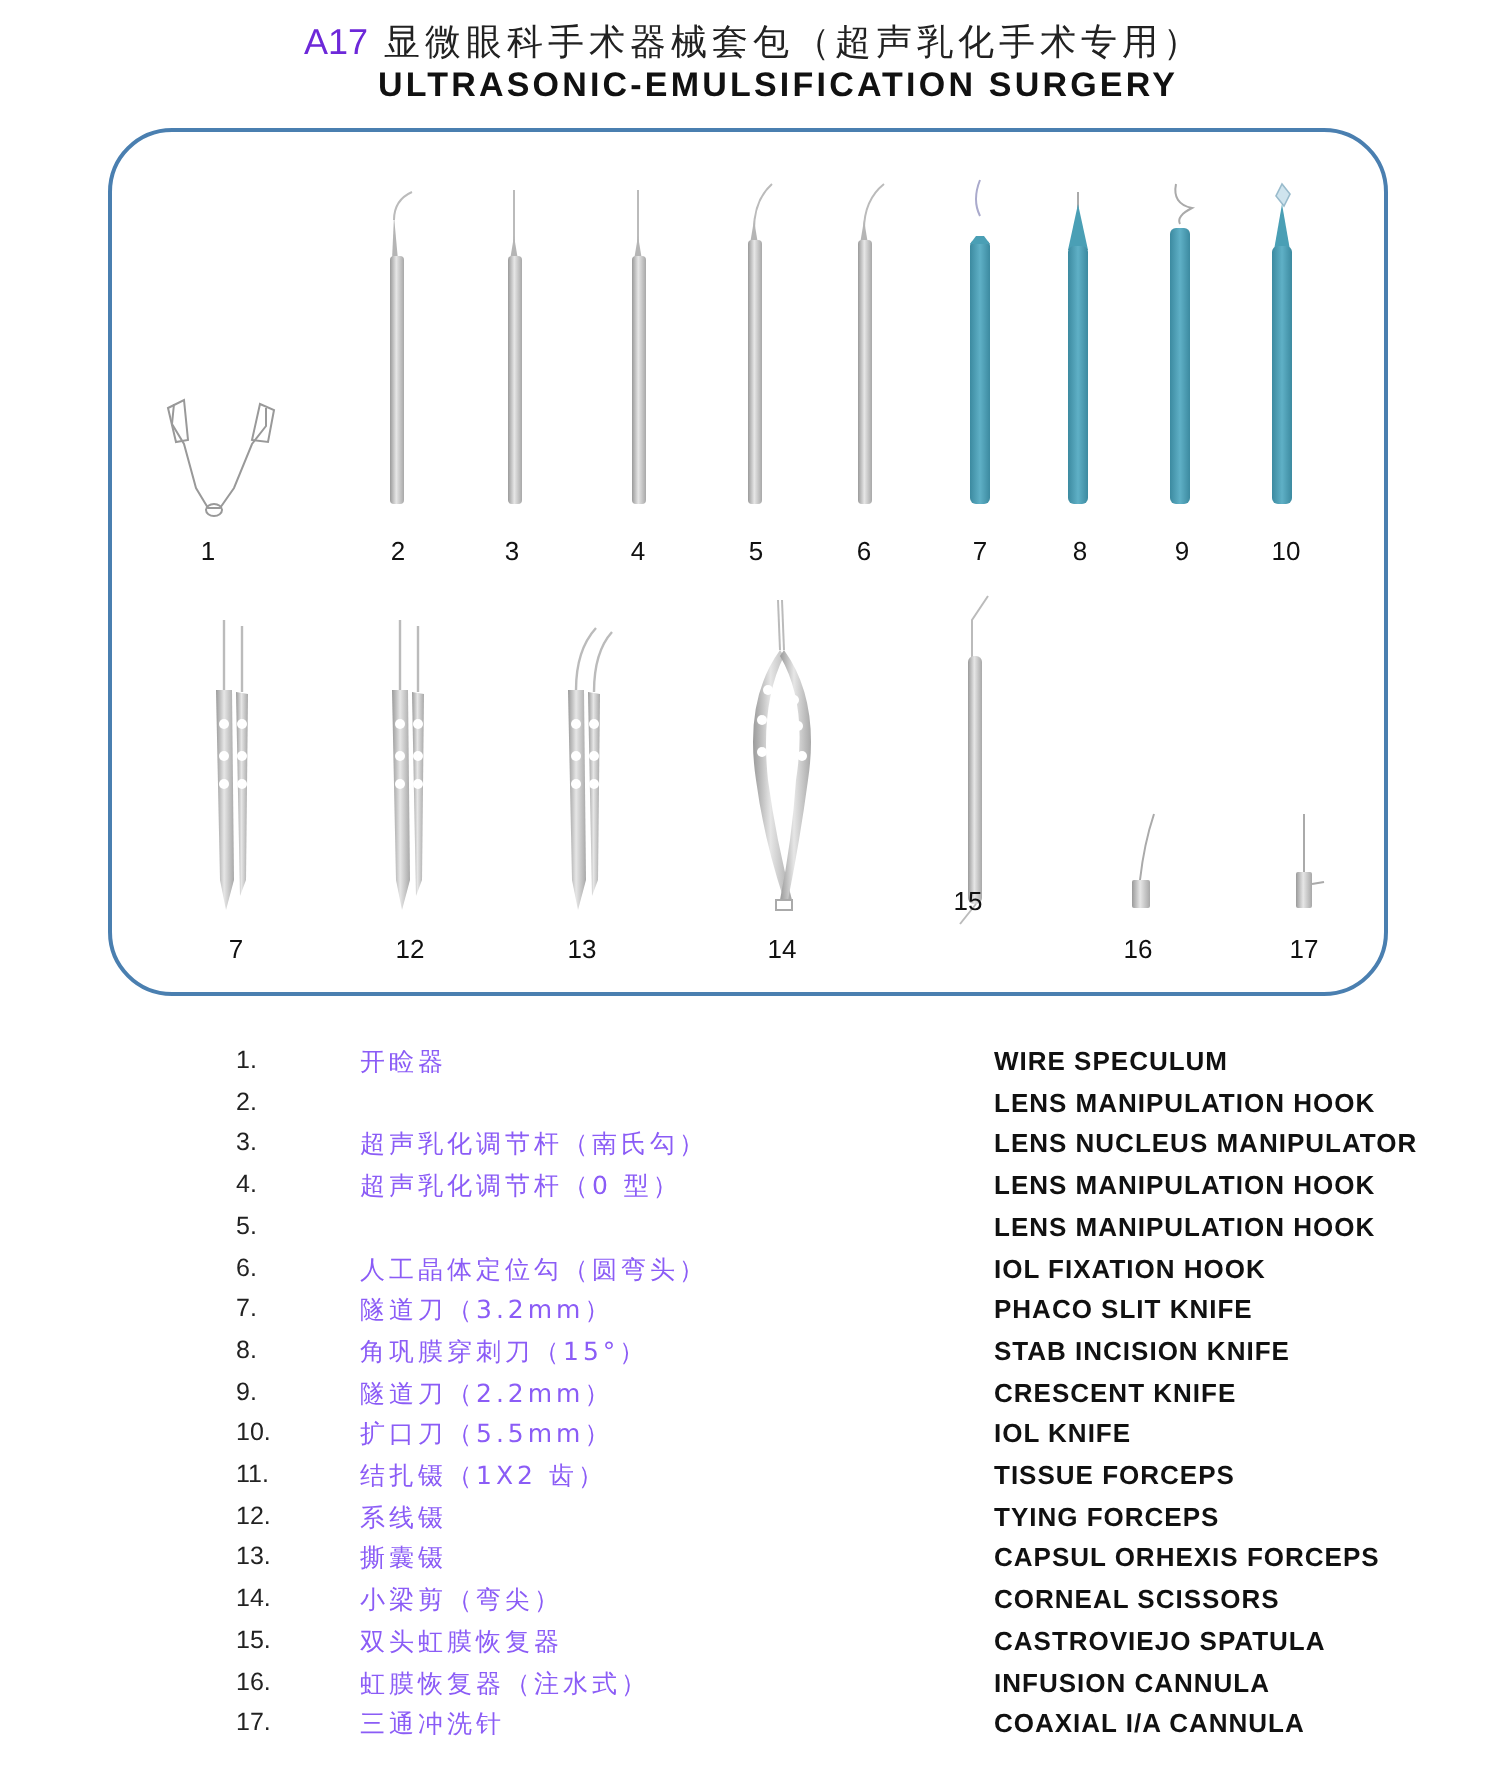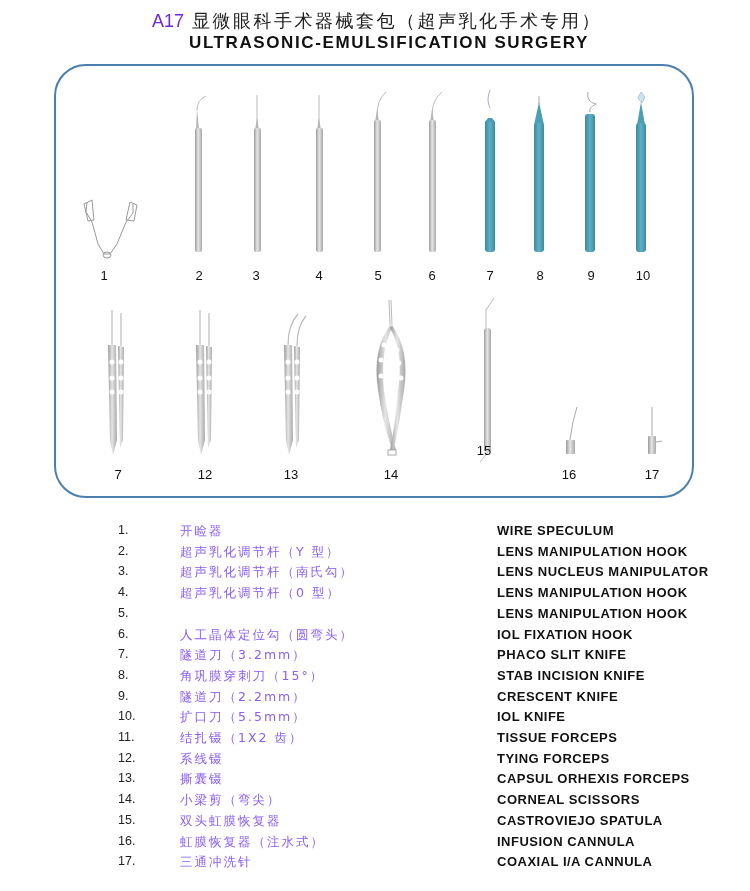--- a/index.html
+++ b/index.html
@@ -179,21 +179,20 @@
 <div class="label" style="left:652px;top:467px;">17</div>
 
 <div class="list">
   <div class="row" style="top:0px;">
       <span class="num">1.</span>
       <span class="cn">开睑器</span>
       <span class="en">WIRE SPECULUM</span>
     </div>
   <div class="row" style="top:20.7px;">
       <span class="num">2.</span>
-      <span class="cn">超声乳化调节杆（Y 型）</span>
       <span class="en">LENS MANIPULATION HOOK</span>
     </div>
   <div class="row" style="top:41.4px;">
       <span class="num">3.</span>
       <span class="cn">超声乳化调节杆（南氏勾）</span>
       <span class="en">LENS NUCLEUS MANIPULATOR</span>
     </div>
   <div class="row" style="top:62.1px;">
       <span class="num">4.</span>
       <span class="cn">超声乳化调节杆（0 型）</span>

